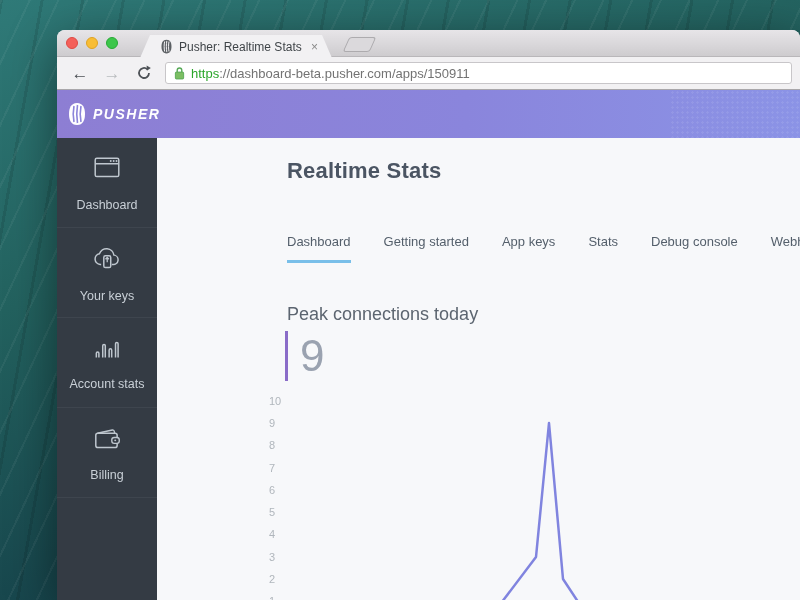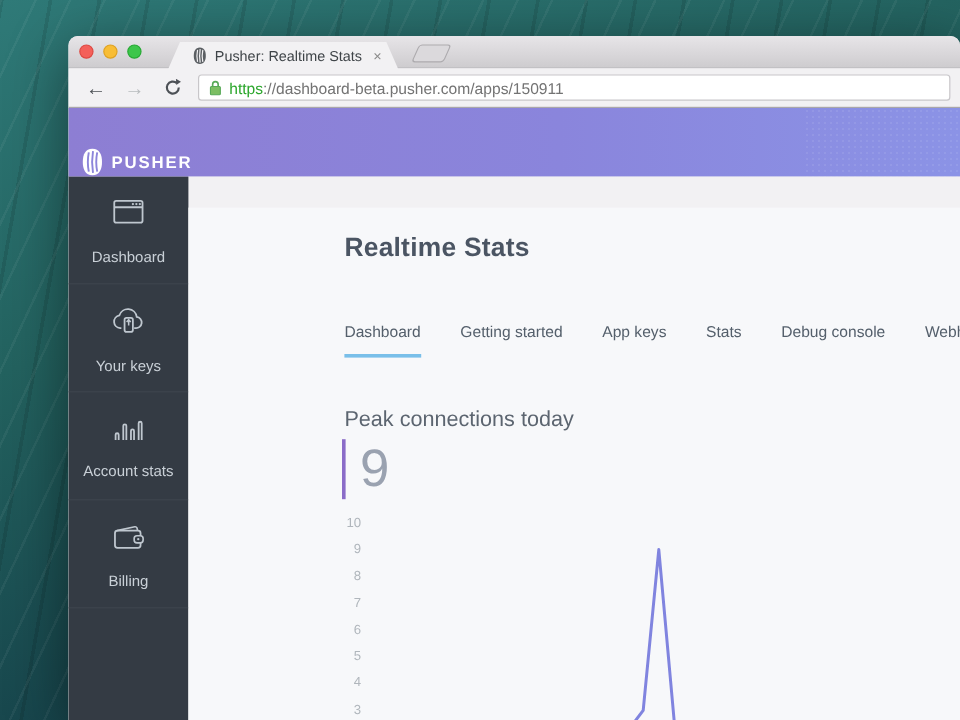--- a/index.html
+++ b/index.html
@@ -61,57 +61,57 @@
   .omnibox {
     flex:1; height:22px; background:#fff; border:1px solid #C8C6C9; border-radius:3px;
     display:flex; align-items:center; padding:0 8px; gap:6px;
     font-size:13px; white-space:nowrap; overflow:hidden;
   }
   .scheme { color:#2BA62B; }
   .urlrest { color:#737373; }
 
   
   .appheader {
-    position:relative; height:57px;
+    position:relative; height:48px;
     background:linear-gradient(90deg, #8D7ED3 0%, #8A85DC 55%, #8B93E6 100%);
-    display:flex; align-items:flex-end; padding-left:10px;
+    display:flex; align-items:center; padding-left:10px;font-style:italic;
   }
   .appheader::after {
     content:""; position:absolute; right:0; top:0; bottom:0; width:130px;
     background-image:radial-gradient(rgba(255,255,255,0.16) 1px, transparent 1.2px);
     background-size:5px 5px; opacity:.5;
   }
   .brand { display:flex; align-items:center; gap:6px; }
   .brand-name { color:#fff; font-size:14px; font-weight:bold; letter-spacing:1.5px; }
 
   
   .appbody { display:flex; height:462px; }
   .sidebar { width:100px; background:#343B44; flex:0 0 auto; }
   .side-item {
     height:90px; border-bottom:1px solid #3E454E;
     display:flex; flex-direction:column; align-items:center; justify-content:center; gap:16px;
     cursor:pointer;
   }
   .side-item .lbl { color:#C9D0D7; font-size:12.5px; }
 
-  .content { position:relative; flex:1; background:#F7F8FA; overflow:hidden;margin-top:26px; }
+  .content { position:relative; flex:1; background:#F7F8FA; overflow:hidden; }
 
   .page-title { position:absolute; left:130px; top:20px; font-size:22px; font-weight:bold; color:#4B5563; letter-spacing:.2px; }
 
   .tabs { position:absolute; left:130px; top:96px; display:flex; gap:33px; white-space:nowrap; }
   .ptab { font-size:13px; color:#545F6B; padding-bottom:11px; cursor:pointer; }
   .ptab.active { border-bottom:3px solid #79BFE9; }
 
   .stat-label { position:absolute; left:130px; top:166px; font-size:18px; color:#5C6570; }
   .stat-row { position:absolute; left:128px; top:193px; display:flex; align-items:center; }
   .accent-bar { width:3px; height:50px; background:#8A6CC8; }
   .stat-value { font-size:44px; font-weight:300; color:#9AA2B0; margin-left:12px; line-height:1; }
 
   .yticks { position:absolute; left:112px; top:256px; width:32px; }
-  .ytick { position:absolute; right:0; height:14px; line-height:14px; font-size:11px; color:#B0B6BC; text-align:right; width:32px; }
+  .ytick { position:absolute; right:0; height:14px; line-height:14px; font-size:11px; color:#B0B6BC; text-align:left; width:32px; }
 
   .chart-svg { position:absolute; left:126px; top:252px; }
 </style>
 </head>
 <body>
 
 <div class="desktop">
   <div class="window">
 
     <div class="tabstrip">

